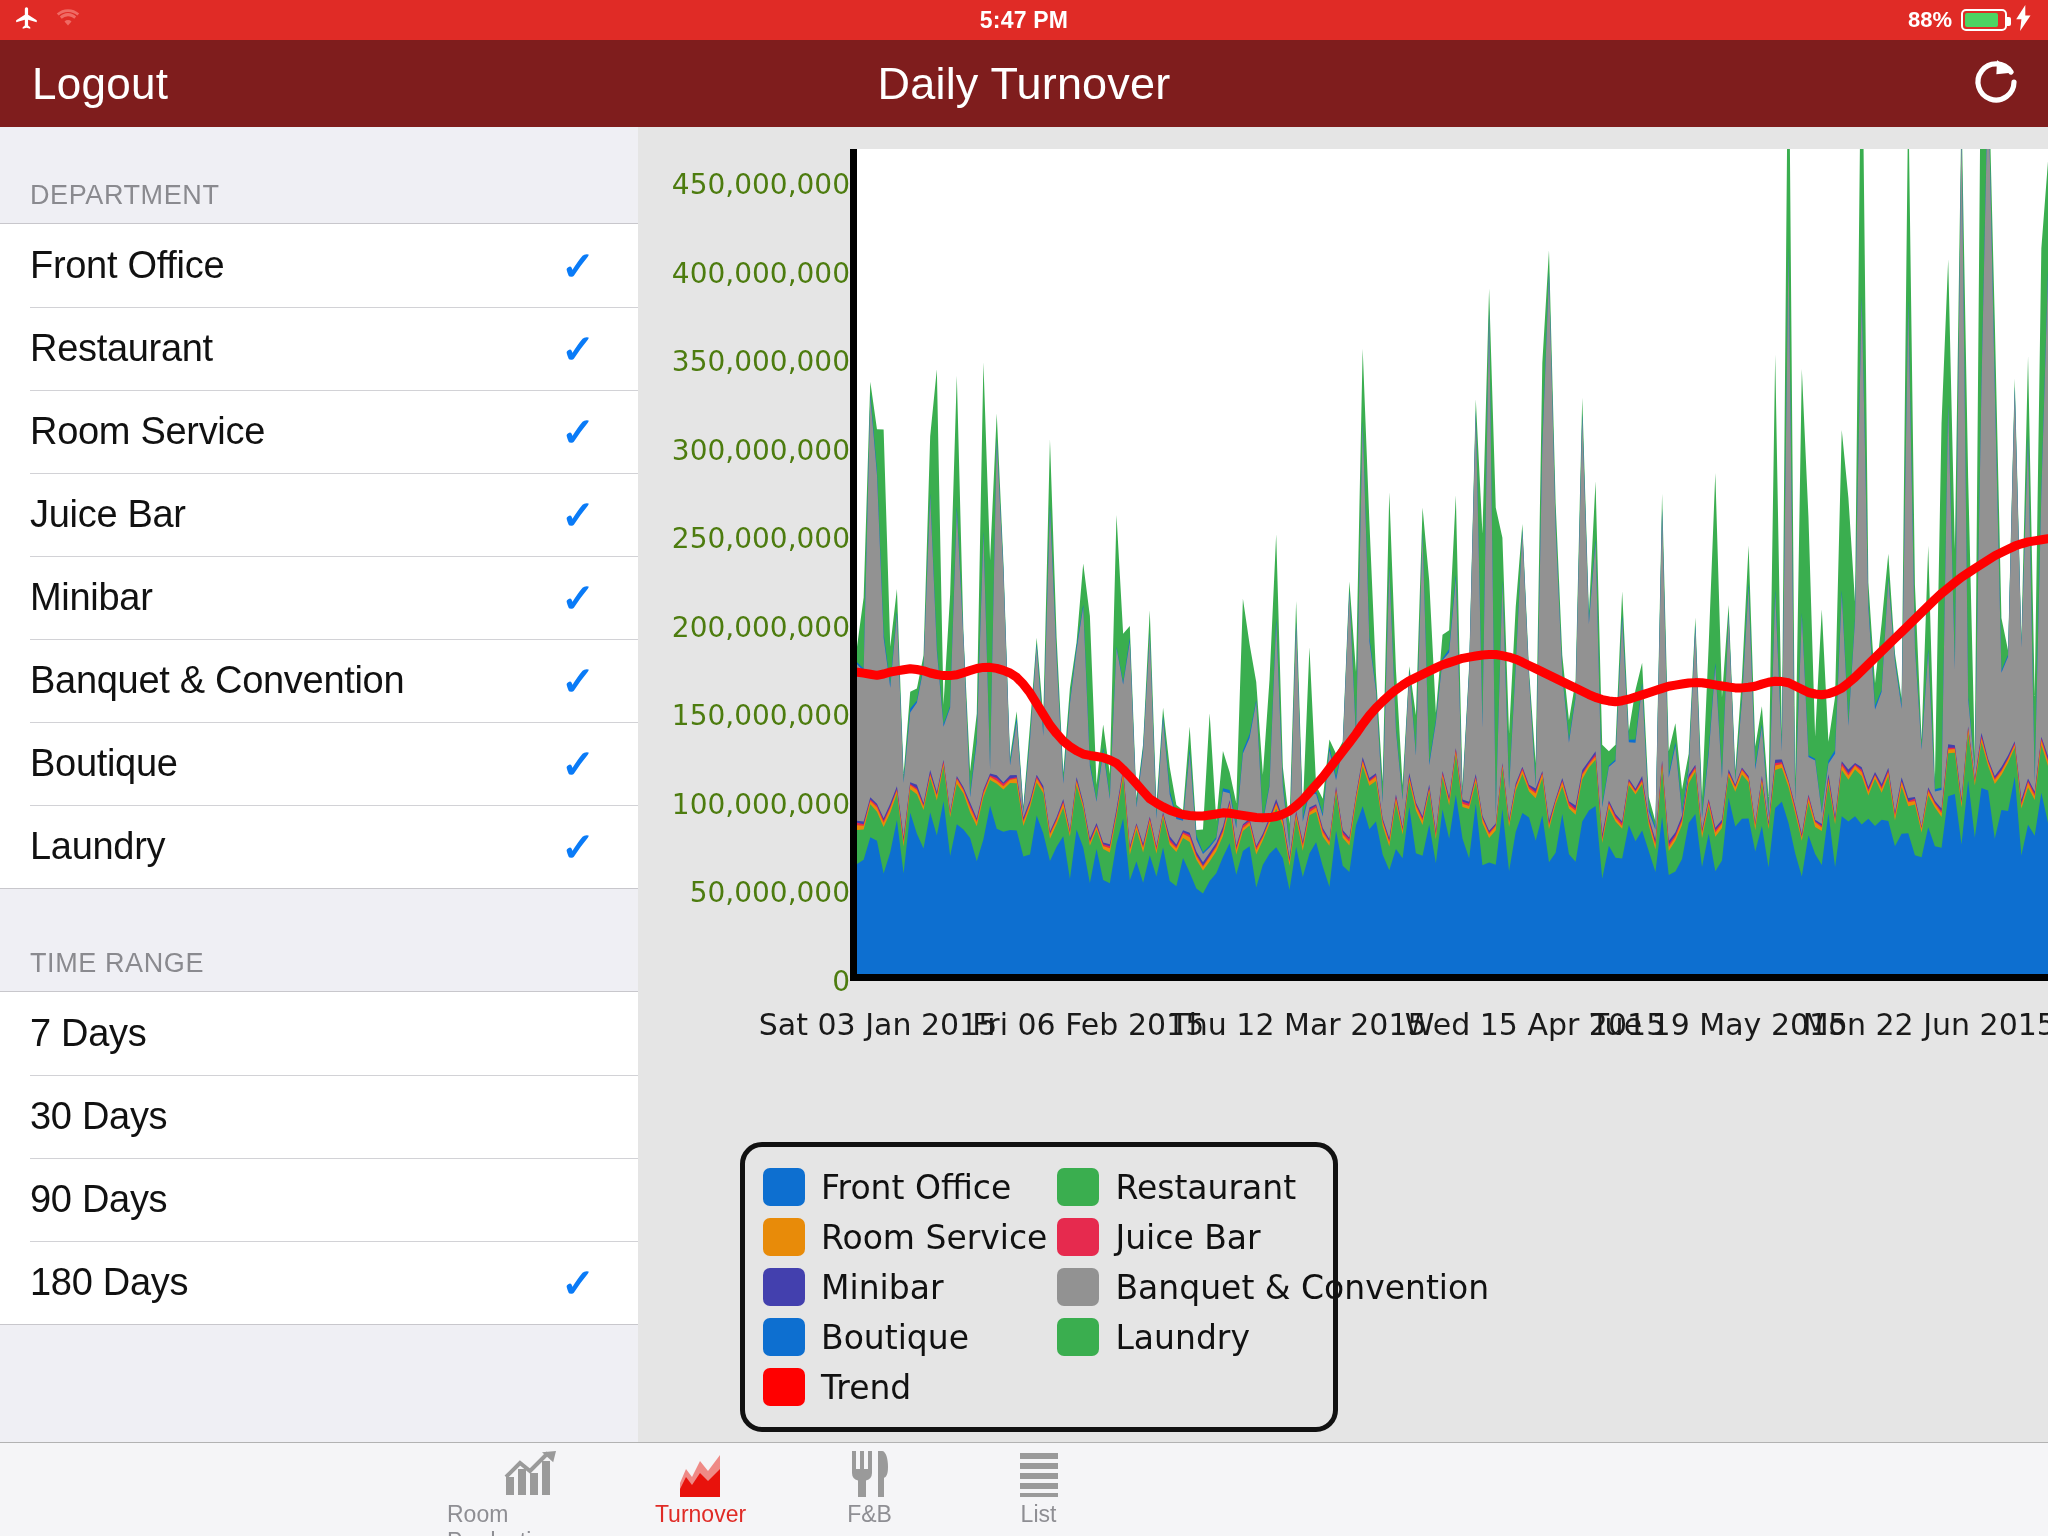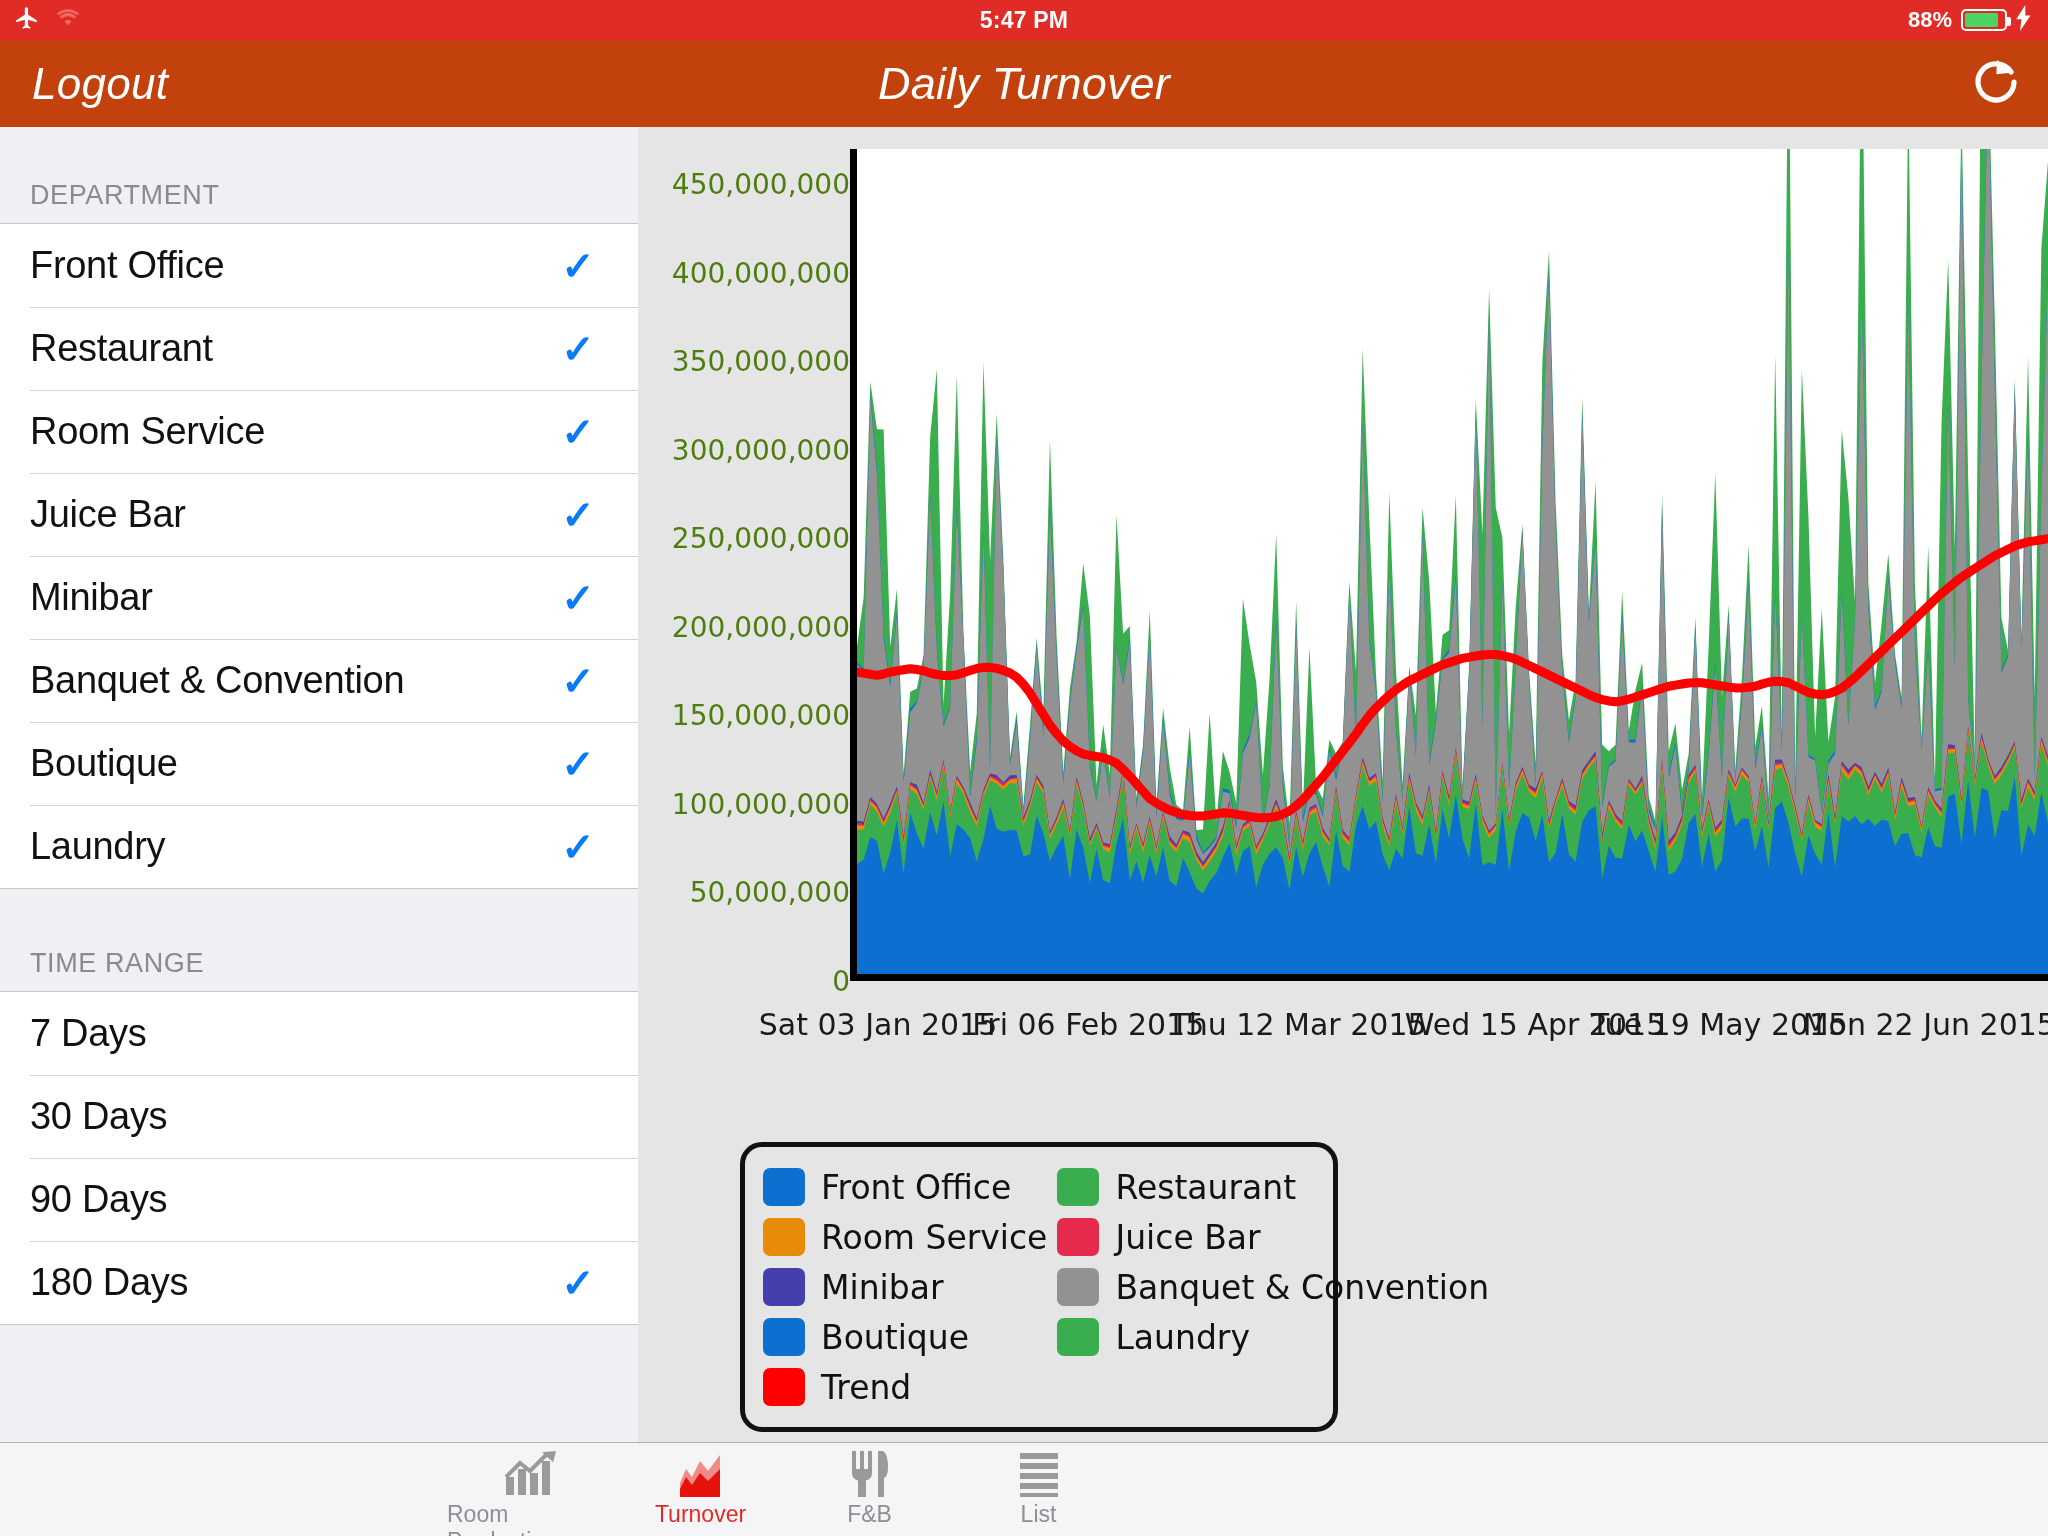--- a/index.html
+++ b/index.html
@@ -30,21 +30,21 @@
   }
   .battery::after {
     content: ""; position: absolute; right: -6px; top: 6px;
     width: 4px; height: 9px; background: #fff; border-radius: 0 2px 2px 0;
   }
   .battery i { display: block; height: 100%; width: 88%; background: #4CD463; border-radius: 2px; }
 
   
   .navbar {
     position: absolute; top: 40px; left: 0; width: 2048px; height: 87px;
-    background: #c2410c; color: #fff; font-style: italic;
+    background: #7f1d1d; color: #fff;
   }
   .nav-logout {
     position: absolute; left: 32px; top: 0; height: 87px;
     display: flex; align-items: center;
     font-size: 44px; font-weight: 300; letter-spacing: .3px;
   }
   .nav-title {
     position: absolute; left: 0; width: 2048px; top: 0; height: 87px;
     display: flex; align-items: center; justify-content: center;
     font-size: 45px; font-weight: 400; letter-spacing: .2px;

